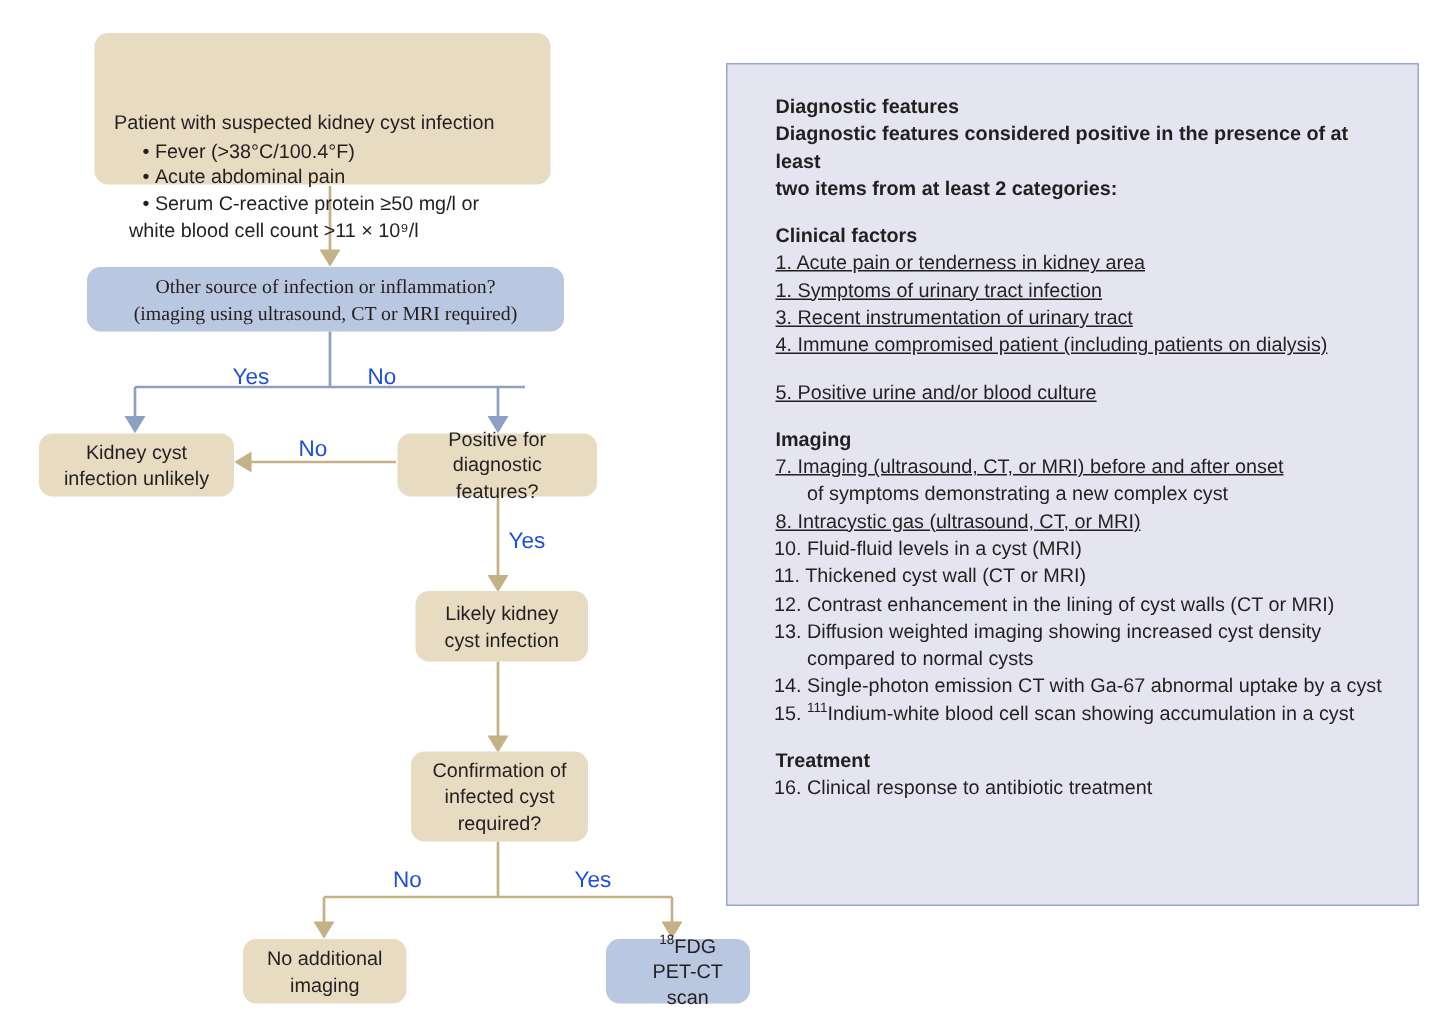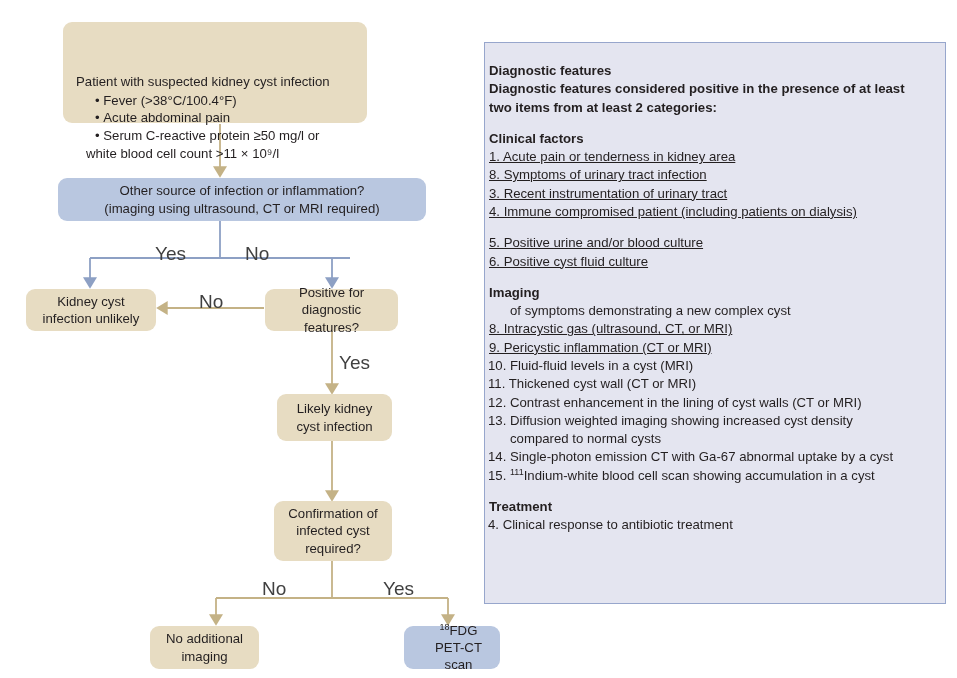--- a/index.html
+++ b/index.html
@@ -26,30 +26,30 @@
   .node.topbox{
     display:block;text-align:left;
     padding:9px 12px 10px 13px;
     line-height:1.34;font-size:13.2px;
   }
   .topbox .ttl{font-weight:normal;display:block;margin-bottom:1px;margin-top:42px;}
   .topbox .bullet{display:block;padding-left:10px;text-indent:-10px;margin-left:19px;}
   .topbox .cont{display:block;padding-left:10px;}
 
   .edgelabel{
-    position:absolute;font-size:19px;color:#404040;
+    position:absolute;font-size:15px;color:#1d4ed8;
     white-space:nowrap;
   }
 
   
   #panel{
     position:absolute;left:484px;top:42px;width:462px;height:562px;
     box-sizing:border-box;
     background:#e4e5f0;border:1.5px solid #97a6cc;
-    padding:19px 20px 0 4px;
+    padding:19px 20px 0 32px;
     font-size:13.2px;line-height:1.385;
   }
   #panel .bold{font-weight:bold;}
   #panel .gap{height:13px;}
   #panel .li{padding-left:20px;text-indent:-20px;text-decoration:underline;}
   #panel .li2{padding-left:20px;text-indent:-21px;}
   #panel .sub{padding-left:21px;}
   sup{font-size:0.68em;vertical-align:super;line-height:0;}
 </style>
 </head>
@@ -89,21 +89,21 @@
   </svg>
 
   <div class="node tan topbox" style="left:63px;top:22px;width:304px;height:101px;">
     <span class="ttl">Patient with suspected kidney cyst infection</span>
     <span class="bullet">•&nbsp;<span>Fever (&gt;38°C/100.4°F)</span></span>
     <span class="bullet">•&nbsp;<span>Acute abdominal pain</span></span>
     <span class="bullet">•&nbsp;<span>Serum C-reactive protein ≥50 mg/l or</span></span>
     <span class="cont">white blood cell count &gt;11 × 10⁹/l</span>
   </div>
 
-  <div class="node blue" style="left:58px;top:178px;width:368px;height:43px;">
+  <div class="node blue" style="left:58px;top:178px;width:318px;height:43px;font-family:Liberation Serif, serif;">
     <div class="inner">
       <div>Other source of infection or inflammation?</div>
       <div>(imaging using ultrasound, CT or MRI required)</div>
     </div>
   </div>
 
   <div class="edgelabel" style="left:155px;top:243px;">Yes</div>
   <div class="edgelabel" style="left:245px;top:243px;">No</div>
 
   <div class="node tan" style="left:26px;top:289px;width:130px;height:42px;">
@@ -134,21 +134,21 @@
     <div class="inner">
       <div>Confirmation of</div>
       <div>infected cyst</div>
       <div>required?</div>
     </div>
   </div>
 
   <div class="edgelabel" style="left:262px;top:578px;">No</div>
   <div class="edgelabel" style="left:383px;top:578px;">Yes</div>
 
-  <div class="node tan" style="left:150px;top:626px;width:109px;height:43px;">
+  <div class="node tan" style="left:162px;top:626px;width:109px;height:43px;">
     <div class="inner">
       <div>No additional</div>
       <div>imaging</div>
     </div>
   </div>
 
   <div class="node blue" style="left:404px;top:626px;width:96px;height:43px;padding-left:21px;">
     <div class="inner">
       <div><sup>18</sup><span>FDG</span></div>
       <div>PET-CT scan</div>
@@ -157,42 +157,41 @@
 
   <div id="panel">
     <div class="bold">Diagnostic features</div>
     <div class="bold">Diagnostic features considered positive in the presence of at least</div>
     <div class="bold">two items from at least 2 categories:</div>
 
     <div class="gap"></div>
 
     <div class="bold">Clinical factors</div>
     <div class="li">1. Acute pain or tenderness in kidney area</div>
-    <div class="li">8. Symptoms of urinary tract infection</div>
+    <div class="li">1. Symptoms of urinary tract infection</div>
     <div class="li">3. Recent instrumentation of urinary tract</div>
     <div class="li">4. Immune compromised patient (including patients on dialysis)</div>
 
     <div class="gap"></div>
 
     <div class="li">5. Positive urine and/or blood culture</div>
-    <div class="li">6. Positive cyst fluid culture</div>
 
     <div class="gap"></div>
 
     <div class="bold">Imaging</div>
+    <div class="li">7. Imaging (ultrasound, CT, or MRI) before and after onset</div>
     <div class="sub">of symptoms demonstrating a new complex cyst</div>
     <div class="li">8. Intracystic gas (ultrasound, CT, or MRI)</div>
-    <div class="li">9. Pericystic inflammation (CT or MRI)</div>
     <div class="li2">10. Fluid-fluid levels in a cyst (MRI)</div>
     <div class="li2">11. Thickened cyst wall (CT or MRI)</div>
     <div class="li2">12. Contrast enhancement in the lining of cyst walls (CT or MRI)</div>
     <div class="li2">13. Diffusion weighted imaging showing increased cyst density</div>
     <div class="sub">compared to normal cysts</div>
     <div class="li2">14. Single-photon emission CT with Ga-67 abnormal uptake by a cyst</div>
     <div class="li2"><span>15. </span><sup>111</sup><span>Indium-white blood cell scan showing accumulation in a cyst</span></div>
 
     <div class="gap"></div>
 
     <div class="bold">Treatment</div>
-    <div class="li2">4. Clinical response to antibiotic treatment</div>
+    <div class="li2">16. Clinical response to antibiotic treatment</div>
   </div>
 
 </div>
 
 </body></html>

